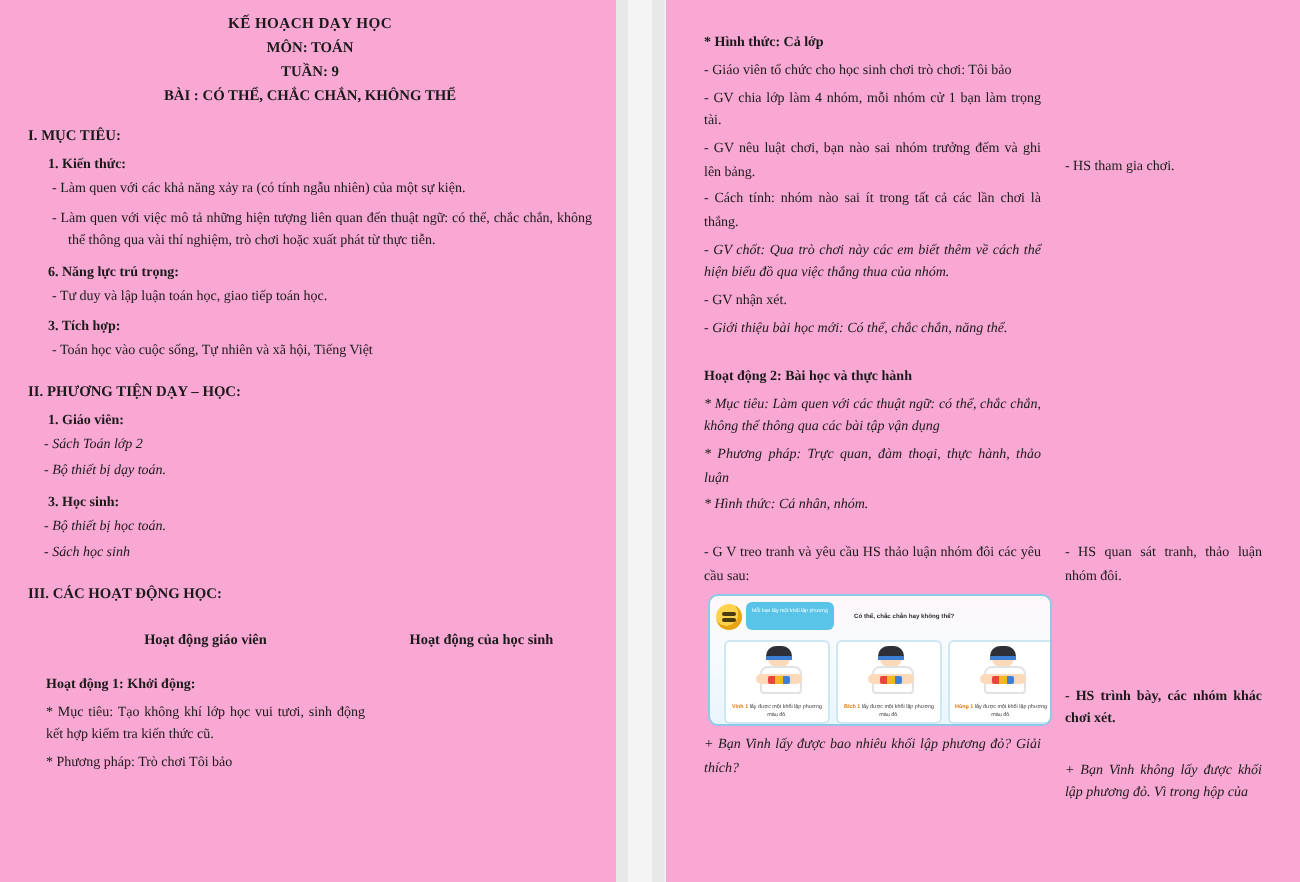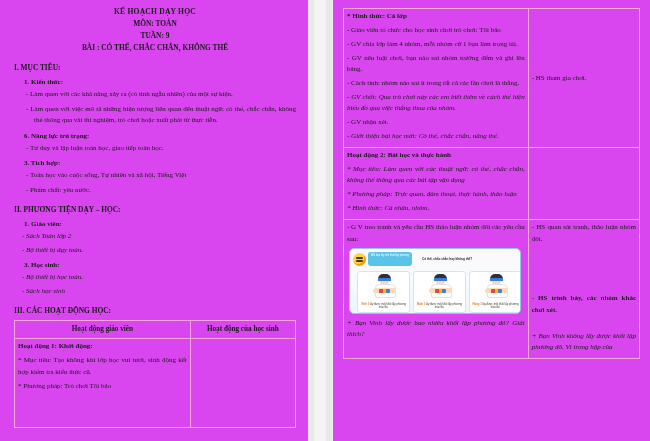--- a/index.html
+++ b/index.html
@@ -6,21 +6,21 @@
   body{
     width:650px;height:441px;overflow:hidden;
     background:#d9d9d9;
     font-family:"Liberation Serif","DejaVu Serif",serif;
     color:#1a1a1a;
   }
   .viewer{position:relative;width:650px;height:441px;background:#dcdcdc;}
 
   
   .page{
-    position:absolute;top:0;height:441px;background:#d946ef;
+    position:absolute;top:0;height:441px;background:#f9a8d4;
     box-sizing:border-box;overflow:hidden;
   }
   .page-left{left:0;width:308px;}
   .gutter{position:absolute;left:308px;top:0;width:24px;height:441px;background:#e8e8e8;}
   .gutter .shade{position:absolute;left:6px;top:0;width:12px;height:441px;background:#f4f4f4;}
   .page-right{left:332px;width:318px;border-left:1px solid #f0f0f0;}
 
   
   .corner{position:absolute;border:1px solid #c9c9c9;width:14px;height:12px;}
   .c-tl{top:-1px;left:-1px;border-right:none;border-bottom:none;}
@@ -36,21 +36,21 @@
   .title{text-align:center;font-weight:bold;font-size:7.6px;letter-spacing:.2px;line-height:12px;}
   .ttl2{text-align:center;font-weight:bold;font-size:7.4px;line-height:12px;}
   h2.sec{font-weight:bold;font-size:7.4px;margin:9px 0 4px 0;line-height:10px;}
   .sub{font-weight:bold;font-size:7px;margin:4px 0 2px 10px;line-height:10px;}
   .li{font-size:7px;line-height:11.5px;margin:0 0 3px 12px;text-indent:-8px;padding-left:8px;}
   .li2{font-size:7px;line-height:11.5px;margin:0 0 2px 8px;font-style:italic;}
 
   
   table.act{width:100%;border-collapse:collapse;table-layout:fixed;margin-top:4px;}
   table.act td,table.act th{
-    border:1px solid #f9a8d4;vertical-align:top;padding:2px 3px;
+    border:6px solid #f9a8d4;vertical-align:top;padding:2px 3px;
     font-size:7px;line-height:11.4px;
   }
   table.act th{text-align:center;font-weight:bold;font-size:7.2px;padding:3px 2px;}
   .colA{width:63%;}
   .colB{width:37%;}
   .p{margin:0 0 2.5px 0;}
   .j{text-align:justify;}
   b{font-weight:bold;}
   i{font-style:italic;}
 
@@ -101,21 +101,20 @@
       <div class="ttl2">BÀI : CÓ THỂ, CHẮC CHẮN, KHÔNG THỂ</div>
 
       <h2 class="sec">I.  MỤC TIÊU:</h2>
       <div class="sub">1. Kiến thức:</div>
       <div class="li j">-   Làm quen với các khả năng xảy ra (có tính ngẫu nhiên) của một sự kiện.</div>
       <div class="li j">-   Làm quen với việc mô tả những hiện tượng liên quan đến thuật ngữ: có thể, chắc chắn, không thể thông qua vài thí nghiệm, trò chơi hoặc xuất phát từ thực tiễn.</div>
       <div class="sub">6. Năng lực trú trọng:</div>
       <div class="li j">-   Tư duy và lập luận toán học, giao tiếp toán học.</div>
       <div class="sub">3. Tích hợp:</div>
       <div class="li j">-   Toán học vào cuộc sống, Tự nhiên và xã hội, Tiếng Việt</div>
-      <div class="li j">-   Phẩm chất: yêu nước.</div>
 
       <h2 class="sec">II. PHƯƠNG TIỆN DẠY – HỌC:</h2>
       <div class="sub">1. Giáo viên:</div>
       <div class="li2">- Sách Toán lớp 2</div>
       <div class="li2">- Bộ thiết bị dạy toán.</div>
       <div class="sub">3. Học sinh:</div>
       <div class="li2">- Bộ thiết bị học toán.</div>
       <div class="li2">- Sách học sinh</div>
 
       <h2 class="sec">III. CÁC HOẠT ĐỘNG HỌC:</h2>

